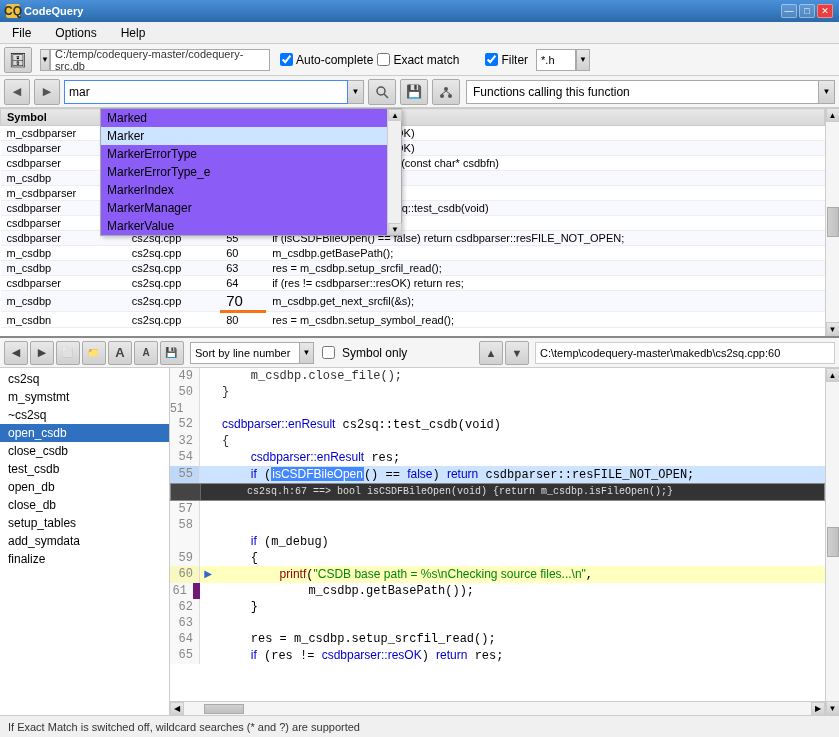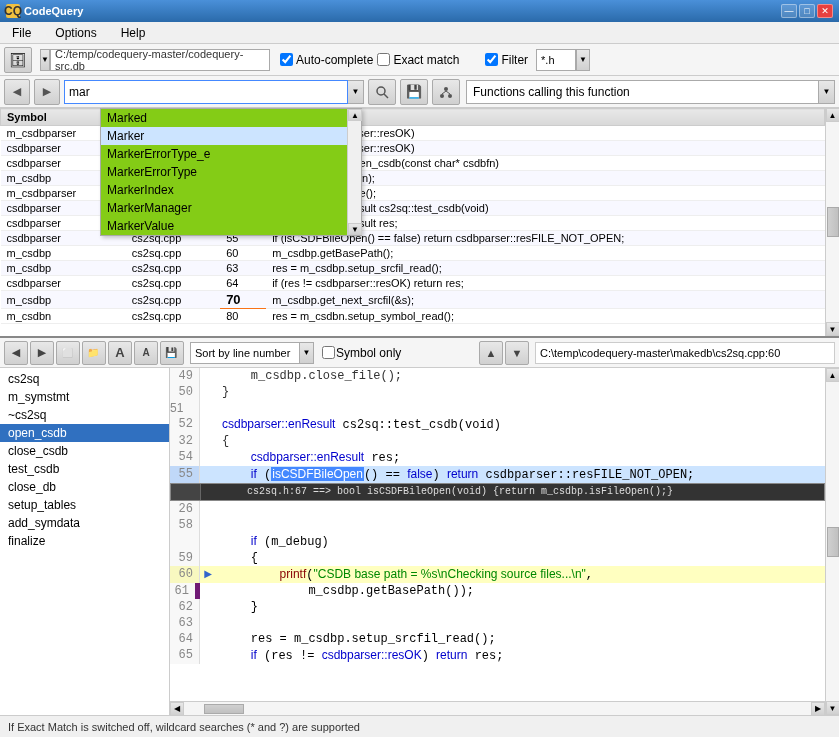--- a/index.html
+++ b/index.html
@@ -60,22 +60,22 @@
     .nav-btn { width: 26px; height: 26px; background: linear-gradient(to bottom, #e8e8e8, #d0d0d0); border: 1px solid #aaa; border-radius: 2px; display: flex; align-items: center; justify-content: center; cursor: pointer; font-size: 13px; color: #555; }
     .search-input-wrap { display: flex; align-items: center; flex: 1; max-width: 300px; }
     .search-input { border: 1px solid #aaa; height: 24px; padding: 0 4px; font-size: 12px; flex: 1; outline: none; }
     .search-dropdown-btn { background: linear-gradient(to bottom, #e8e8e8, #d0d0d0); border: 1px solid #aaa; border-left: none; width: 16px; height: 24px; display: flex; align-items: center; justify-content: center; cursor: pointer; font-size: 9px; }
     .search-btn { width: 28px; height: 26px; background: linear-gradient(to bottom, #e8e8e8, #d0d0d0); border: 1px solid #aaa; border-radius: 2px; display: flex; align-items: center; justify-content: center; cursor: pointer; }
 
     .autocomplete-dropdown {
       position: absolute;
       top: 108px;
       left: 100px;
-      width: 262px;
-      background: #84cc16;
+      width: 302px;
+      background: #8b5cf6;
       border: 1px solid #aaa;
       z-index: 100;
       box-shadow: 2px 2px 4px rgba(0,0,0,0.2);
     }
     .autocomplete-item { padding: 2px 6px; cursor: pointer; font-size: 12px; }
     .autocomplete-item:hover, .autocomplete-item.selected { background: #cce4ff; }
     .ed-btn { width: 24px; height: 24px; background: linear-gradient(to bottom, #e8e8e8, #d0d0d0); border: 1px solid #aaa; border-radius: 2px; display: flex; align-items: center; justify-content: center; cursor: pointer; font-size: 11px; color: #444; }
     .func-list-item { padding: 2px 8px; cursor: pointer; font-size: 12px; }
     .func-list-item.selected { background: #3070c0; color: white; }
   </style>
@@ -154,22 +154,22 @@
       <span>Functions calling this function</span>
     </div>
     <div style="background:linear-gradient(to bottom,#e8e8e8,#d0d0d0);border:1px solid #aaa;border-left:none;width:16px;height:24px;display:flex;align-items:center;justify-content:center;cursor:pointer;font-size:8px;">▼</div>
   </div>
 </div>
 
 <div class="autocomplete-dropdown" style="display:flex;">
   <div style="flex:1;">
     <div class="autocomplete-item">Marked</div>
     <div class="autocomplete-item selected">Marker</div>
+    <div class="autocomplete-item">MarkerErrorType</div>
     <div class="autocomplete-item">MarkerErrorType_e</div>
-    <div class="autocomplete-item">MarkerErrorType</div>
     <div class="autocomplete-item">MarkerIndex</div>
     <div class="autocomplete-item">MarkerManager</div>
     <div class="autocomplete-item">MarkerValue</div>
   </div>
   <div style="width:14px;background:#f0f0f0;border-left:1px solid #ccc;display:flex;flex-direction:column;">
     <div style="width:14px;height:12px;background:linear-gradient(to bottom,#e8e8e8,#d0d0d0);border:1px solid #ccc;display:flex;align-items:center;justify-content:center;font-size:8px;cursor:pointer;">▲</div>
     <div style="flex:1;"></div>
     <div style="width:14px;height:12px;background:linear-gradient(to bottom,#e8e8e8,#d0d0d0);border:1px solid #ccc;display:flex;align-items:center;justify-content:center;font-size:8px;cursor:pointer;">▼</div>
   </div>
 </div>
@@ -250,21 +250,21 @@
           </tr>
           <tr>
             <td style="border-bottom:1px solid #eee;padding:1px 6px;font-size:11px;">csdbparser</td>
             <td style="border-bottom:1px solid #eee;padding:1px 6px;font-size:11px;">cs2sq.cpp</td>
             <td style="border-bottom:1px solid #eee;padding:1px 6px;font-size:11px;">64</td>
             <td style="border-bottom:1px solid #eee;padding:1px 6px;font-size:11px;">if (res != csdbparser::resOK) return res;</td>
           </tr>
           <tr style="background:#f8f8ff;">
             <td style="border-bottom:1px solid #eee;padding:1px 6px;font-size:11px;">m_csdbp</td>
             <td style="border-bottom:1px solid #eee;padding:1px 6px;font-size:11px;">cs2sq.cpp</td>
-            <td style="border-bottom:1px solid #f97316;padding:1px 6px;font-size:13px;font-weight:bold;">70</td>
+            <td style="border-bottom:3px solid #f97316;padding:1px 6px;font-size:15px;">70</td>
             <td style="border-bottom:1px solid #eee;padding:1px 6px;font-size:11px;">m_csdbp.get_next_srcfil(&amp;s);</td>
           </tr>
           <tr>
             <td style="border-bottom:1px solid #eee;padding:1px 6px;font-size:11px;">m_csdbn</td>
             <td style="border-bottom:1px solid #eee;padding:1px 6px;font-size:11px;">cs2sq.cpp</td>
             <td style="border-bottom:1px solid #eee;padding:1px 6px;font-size:11px;">80</td>
             <td style="border-bottom:1px solid #eee;padding:1px 6px;font-size:11px;">res = m_csdbn.setup_symbol_read();</td>
           </tr>
         </tbody>
       </table>
@@ -285,40 +285,41 @@
       <div class="ed-btn">▶</div>
       <div class="ed-btn" style="font-size:9px;">⬜</div>
       <div class="ed-btn" style="font-size:10px;">📁</div>
       <div class="ed-btn" style="font-size:13px;font-weight:bold;">A</div>
       <div class="ed-btn" style="font-size:10px;font-weight:bold;">A</div>
       <div class="ed-btn" style="font-size:10px;">💾</div>
       <div style="display:flex;align-items:center;margin-left:4px;">
         <div style="height:22px;background:white;border:1px solid #aaa;font-size:11px;padding:0 4px;display:flex;align-items:center;min-width:110px;cursor:pointer;">Sort by line number</div>
         <div style="background:linear-gradient(to bottom,#e8e8e8,#d0d0d0);border:1px solid #aaa;border-left:none;width:14px;height:22px;display:flex;align-items:center;justify-content:center;cursor:pointer;font-size:8px;">▼</div>
       </div>
-      <label style="display:flex;align-items:center;gap:1px;font-size:11px;margin-left:6px;cursor:pointer;">
+      <label style="display:flex;align-items:center;gap:7px;font-size:11px;margin-left:6px;cursor:pointer;">
         <input type="checkbox" style="">
         <span>Symbol only</span>
       </label>
       <div style="display:flex;gap:2px;margin-left:auto;">
         <div class="ed-btn">▲</div>
         <div class="ed-btn">▼</div>
       </div>
       <div style="background:white;border:1px solid #ccc;height:22px;padding:0 4px;font-size:11px;display:flex;align-items:center;flex:1;margin-left:4px;max-width:300px;">C:\temp\codequery-master\makedb\cs2sq.cpp:60</div>
     </div>
 
     <div style="flex:1;display:flex;overflow:hidden;">
 
       <div style="width:170px;background:white;border-right:1px solid #ccc;overflow-y:auto;padding:2px 0;">
         <div class="func-list-item">cs2sq</div>
         <div class="func-list-item">m_symstmt</div>
         <div class="func-list-item">~cs2sq</div>
         <div class="func-list-item selected">open_csdb</div>
         <div class="func-list-item">close_csdb</div>
         <div class="func-list-item">test_csdb</div>
+        <div class="func-list-item">open_db</div>
         <div class="func-list-item">close_db</div>
         <div class="func-list-item">setup_tables</div>
         <div class="func-list-item">add_symdata</div>
         <div class="func-list-item">finalize</div>
       </div>
 
       <div style="flex:1;background:white;overflow:hidden;display:flex;flex-direction:column;">
         <div style="flex:1;overflow:auto;font-family:'Courier New',monospace;font-size:12px;">
 
           <div style="display:flex;line-height:16px;white-space:pre;">
@@ -363,21 +364,21 @@
             <span style="padding-left:6px;font-family:'Courier New',monospace;font-size:12px;">    <span style="color:#0000cc;">if</span> (<span style="background:#4488ff;color:white;padding:0 1px;">isCSDFBileOpen</span>() == <span style="color:#0000cc;">false</span>) <span style="color:#0000cc;">return</span> csdbparser::resFILE_NOT_OPEN;</span>
           </div>
 
           <div style="display:flex;line-height:16px;white-space:pre;background:#333;color:white;border:1px solid #888;">
             <span style="min-width:30px;text-align:right;padding-right:6px;color:#aaa;background:#444;border-right:1px solid #666;user-select:none;font-family:'Courier New',monospace;font-size:12px;"> </span>
             <span style="width:16px;"> </span>
             <span style="padding-left:6px;font-family:'Courier New',monospace;font-size:10px;color:#ddd;">    cs2sq.h:67 ==&gt; bool isCSDFBileOpen(void) {return m_csdbp.isFileOpen();}</span>
           </div>
 
           <div style="display:flex;line-height:16px;white-space:pre;">
-            <span style="min-width:30px;text-align:right;padding-right:6px;color:#888;background:#f8f8f8;border-right:1px solid #ddd;user-select:none;font-family:'Courier New',monospace;font-size:12px;">26</span>
+            <span style="min-width:30px;text-align:right;padding-right:6px;color:#888;background:#f8f8f8;border-right:1px solid #ddd;user-select:none;font-family:'Courier New',monospace;font-size:12px;">57</span>
             <span style="width:16px;"> </span>
             <span style="padding-left:6px;"> </span>
           </div>
 
           <div style="display:flex;line-height:16px;white-space:pre;">
             <span style="min-width:30px;text-align:right;padding-right:6px;color:#888;background:#f8f8f8;border-right:1px solid #ddd;user-select:none;font-family:'Courier New',monospace;font-size:12px;">58</span>
             <span style="width:16px;"> </span>
             <span style="padding-left:6px;font-family:'Courier New',monospace;font-size:12px;margin-top:16px;">    <span style="color:#0000cc;">if</span> (m_debug)</span>
           </div>
 
@@ -387,21 +388,21 @@
             <span style="padding-left:6px;font-family:'Courier New',monospace;font-size:12px;">    {</span>
           </div>
 
           <div style="display:flex;line-height:16px;white-space:pre;background:#ffffc0;">
             <span style="min-width:30px;text-align:right;padding-right:6px;color:#888;background:#f8f8c0;border-right:1px solid #ddd;user-select:none;font-family:'Courier New',monospace;font-size:12px;">60</span>
             <span style="width:16px;text-align:center;color:#3366cc;font-size:10px;">▶</span>
             <span style="padding-left:6px;font-family:'Courier New',monospace;font-size:12px;">        <span style="color:#880000;">printf</span>(<span style="color:#008800;">"CSDB base path = %s\nChecking source files...\n"</span>,</span>
           </div>
 
           <div style="display:flex;line-height:16px;white-space:pre;">
-            <span style="min-width:30px;text-align:right;padding-right:6px;color:#888;background:#f8f8f8;border-right:5px solid #701a75;user-select:none;font-family:'Courier New',monospace;font-size:12px;">61</span>
+            <span style="min-width:30px;text-align:right;padding-right:6px;color:#888;background:#f8f8f8;border-right:7px solid #701a75;user-select:none;font-family:'Courier New',monospace;font-size:12px;">61</span>
             <span style="width:16px;"> </span>
             <span style="padding-left:6px;font-family:'Courier New',monospace;font-size:12px;">            m_csdbp.getBasePath());</span>
           </div>
 
           <div style="display:flex;line-height:16px;white-space:pre;">
             <span style="min-width:30px;text-align:right;padding-right:6px;color:#888;background:#f8f8f8;border-right:1px solid #ddd;user-select:none;font-family:'Courier New',monospace;font-size:12px;">62</span>
             <span style="width:16px;"> </span>
             <span style="padding-left:6px;font-family:'Courier New',monospace;font-size:12px;">    }</span>
           </div>
 

